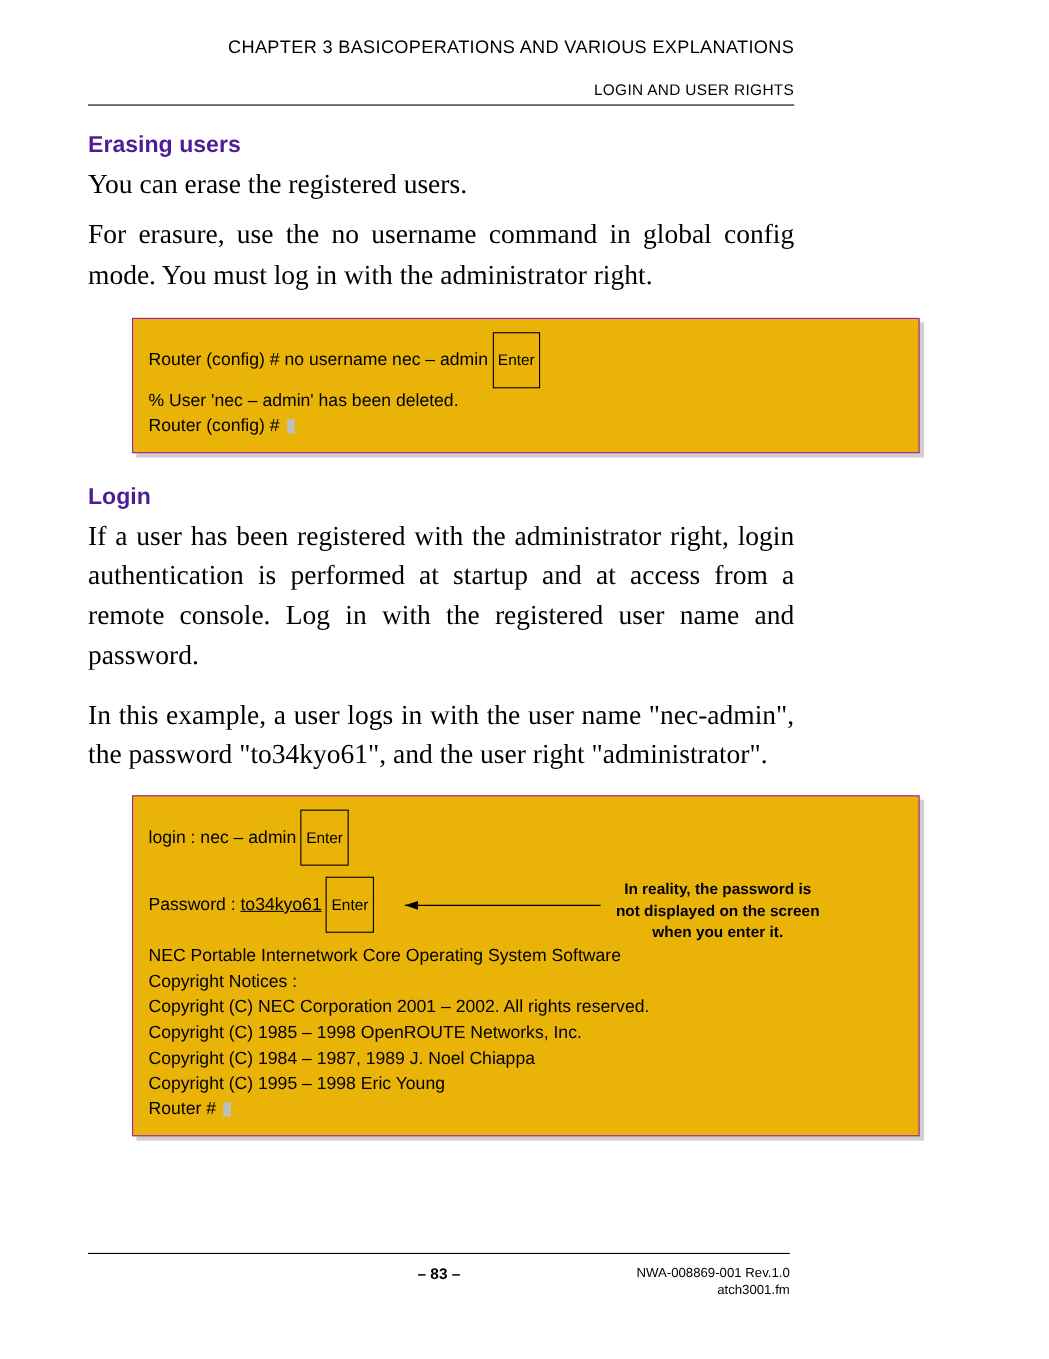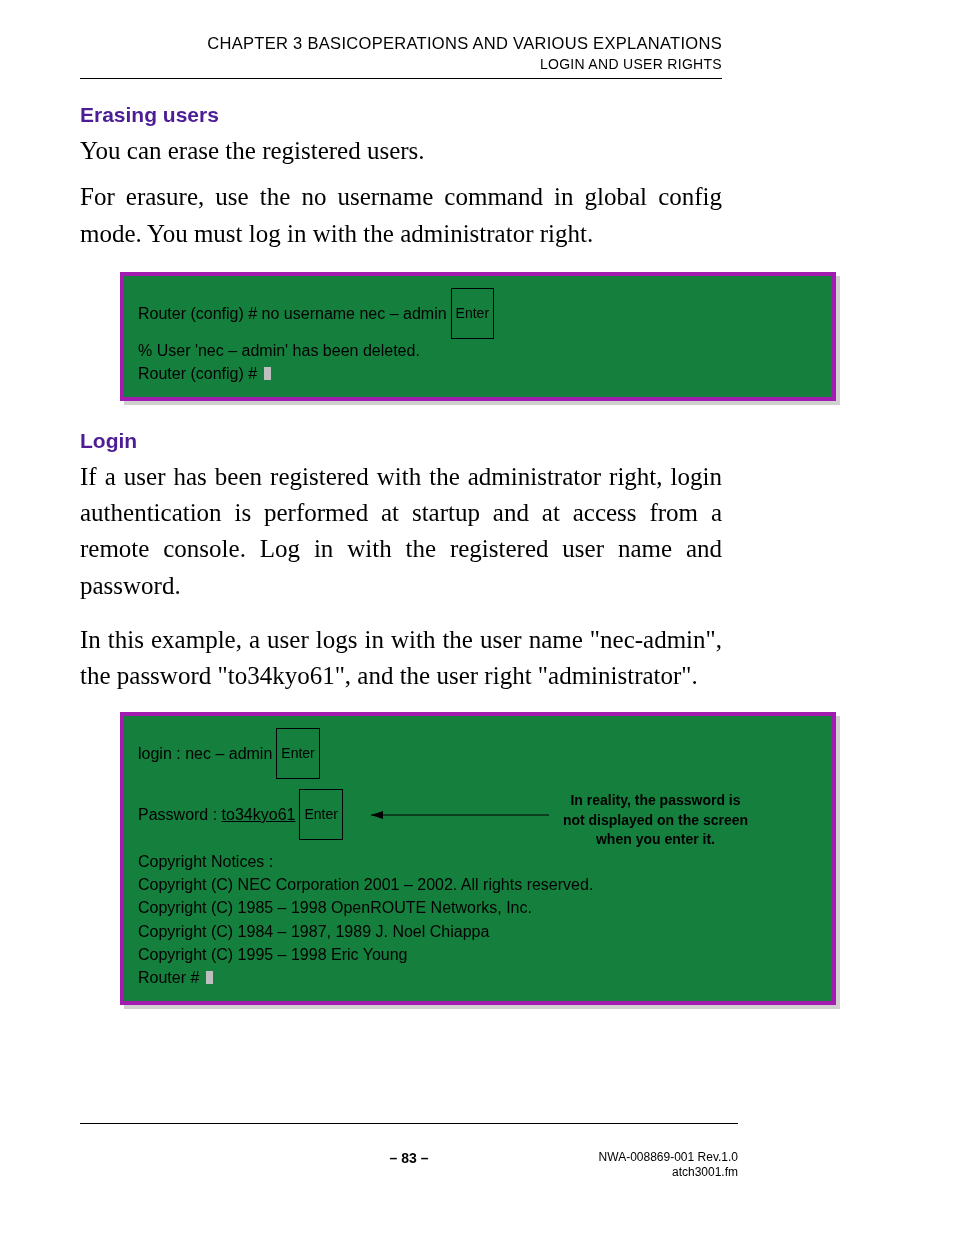--- a/index.html
+++ b/index.html
@@ -28,21 +28,21 @@
     margin-top: -6px;
     margin-bottom: 24px;
   }
   .header .chap {
     font-size: 16.5px;
     letter-spacing: 0.3px;
   }
   .header .sect {
     font-size: 14px;
     letter-spacing: 0.3px;
-    margin-top: 3px;
+    margin-top: 20px;
   }
   h2.green {
     font-family: Arial, Helvetica, sans-serif;
     color: #4c1d95;
     font-size: 21px;
     font-weight: bold;
     margin: 14px 0 6px 0;
   }
   p.body {
     font-size: 25px;
@@ -59,22 +59,22 @@
   .codebox-shadow {
     position: absolute;
     left: 4px;
     top: 4px;
     width: 100%;
     height: 100%;
     background: #d0d0d0;
   }
   .codebox {
     position: relative;
-    border: 4px solid #a21caf;
-    background: #15803d;
+    border: 1px solid #a21caf;
+    background: #eab308;
     padding: 12px 14px;
     font-size: 16px;
     line-height: 1.45;
   }
   .codebox .line { display:flex; align-items:center; flex-wrap:nowrap; }
   .codebox .line .txt { white-space: pre; }
   .enter-key {
     display: inline-block;
     border: 1px solid #000;
     padding: 16px 4px;
@@ -103,24 +103,24 @@
     display: flex;
     align-items: center;
     gap: 0;
   }
   .arrow-svg {
     flex: 0 0 auto;
   }
   .footer {
     position: absolute;
     left: 80px;
-    right: 64px;
+    right: 84px;
     bottom: 54px;
     border-top: 1.5px solid #000;
-    padding-top: 26px;
+    padding-top: 10px;
     font-family: Arial, Helvetica, sans-serif;
     font-size: 12px;
     display: flex;
     justify-content: space-between;
   }
   .footer .pnum {
     font-family: Arial, Helvetica, sans-serif;
     font-size: 14px;
     font-weight: bold;
     text-align: center;
@@ -181,20 +181,23 @@
           <line x1="28" y1="7" x2="206" y2="7" stroke="#000" stroke-width="1.2"></line>
           <polygon points="28,7 40,3 40,11" fill="#000"></polygon>
         </svg>
         <div class="annot" style="margin-top:12px;">
           <div>In reality, the password is</div>
           <div>not displayed on the screen</div>
           <div>when you enter it.</div>
         </div>
       </div>
       <div class="line">
+          <span class="txt">NEC Portable Internetwork Core Operating System Software</span>
+        </div>
+      <div class="line">
           <span class="txt">Copyright Notices :</span>
         </div>
       <div class="line">
           <span class="txt">Copyright (C) NEC Corporation 2001 – 2002. All rights reserved.</span>
         </div>
       <div class="line">
           <span class="txt">Copyright (C) 1985 – 1998 OpenROUTE Networks, Inc.</span>
         </div>
       <div class="line">
           <span class="txt">Copyright (C) 1984 – 1987, 1989 J. Noel Chiappa</span>

